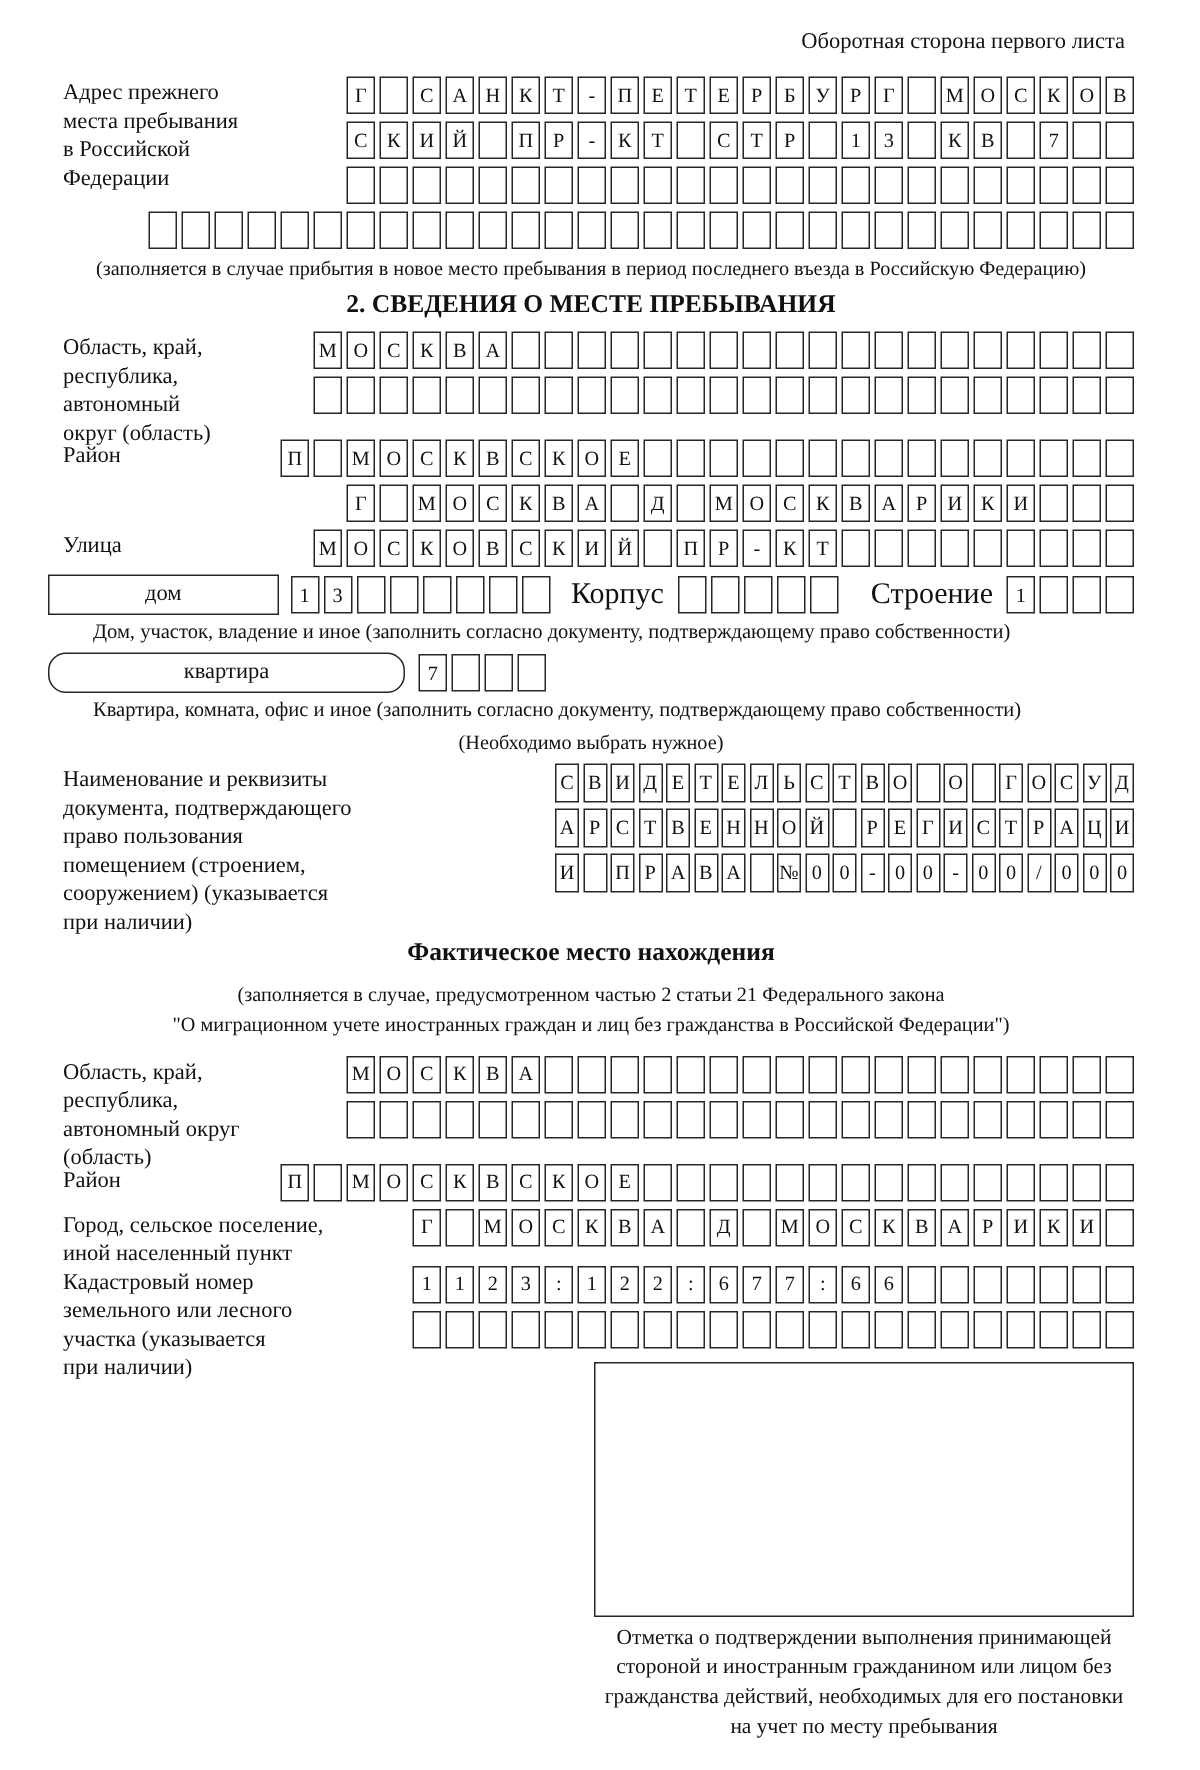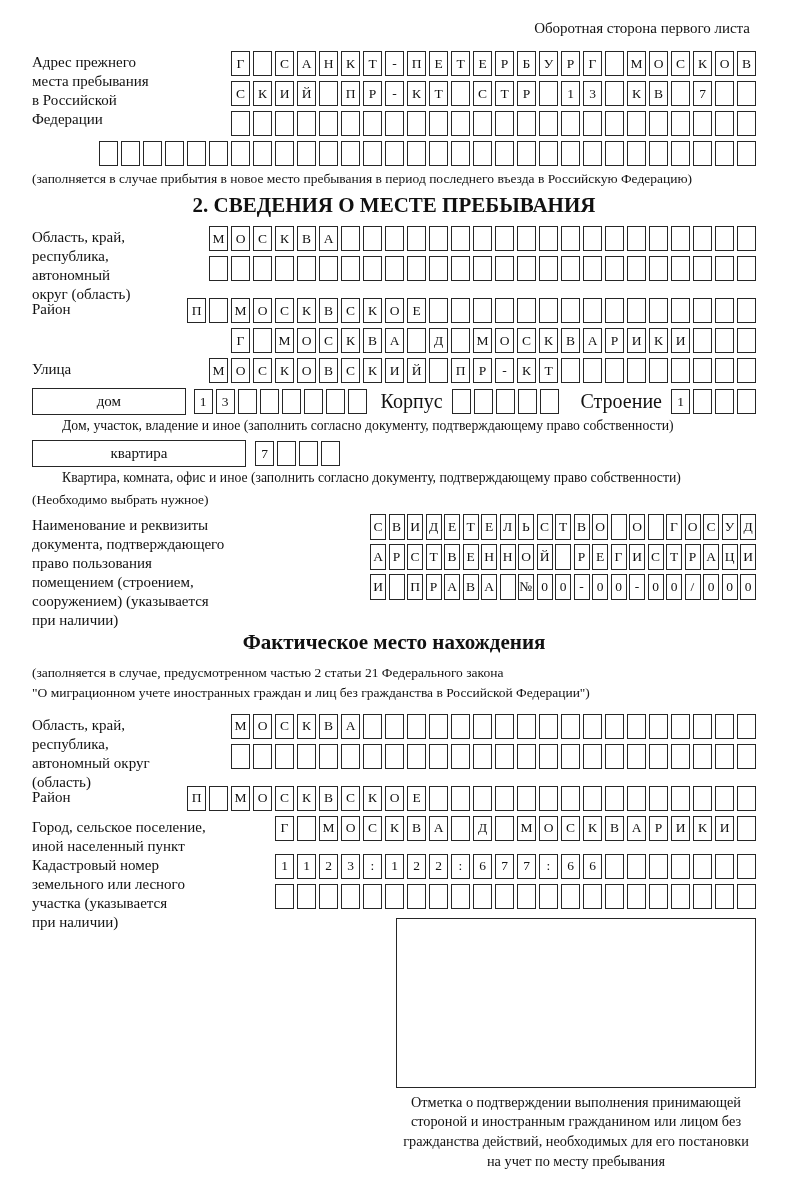--- a/index.html
+++ b/index.html
@@ -12,33 +12,33 @@
   .page { position:relative; width:800px; height:1180px; padding:0 44px 0 32px; }
 
   .header-note { text-align:right; padding:20px 6px 0 0; font-size:15px; }
 
   
   .fgroup { position:relative; }
   .flabel {
     position:absolute; left:30px; top:2px;
     font-size:15px; line-height:19px; white-space:pre-line; z-index:2;
   }
-  .flabel.edge { left:0px; }
+  .flabel.edge { left:10px; }
 
   .frow { display:flex; justify-content:flex-end; margin-bottom:4px; min-height:26px; }
   .boxrow { display:flex; }
   .cb {
     width:19px; height:25px; border:1px solid #262626; margin-left:3px;
     display:flex; align-items:center; justify-content:center;
     font-size:13.5px; line-height:1; background:#fff;
   }
   .boxrow.sm .cb { width:16px; margin-left:2.5px; height:26px; }
 
-  .center-note { font-size:13.5px; margin:2px 0 6px 0; }
-  .sec-title { text-align:center; font-weight:bold; font-size:21px; margin:6px 0 8px 0; }
+  .center-note { text-align:center; font-size:13.5px; margin:2px 0 6px 0; }
+  .sec-title { text-align:center; font-weight:bold; font-size:17px; margin:6px 0 8px 0; }
 
   .inline-note { font-size:13.7px; padding-left:30px; margin:1px 0 6px 0; }
 
   
   .houserow { display:flex; align-items:center; margin-bottom:3px; }
   .wbox {
     border:1px solid #262626; height:27px;
     display:flex; align-items:center; justify-content:center; font-size:15px;
   }
   .gap6 { width:6px; }
@@ -382,21 +382,21 @@
     <div class="boxrow">
         <span class="cb">1</span>
         <span class="cb"></span>
         <span class="cb"></span>
         <span class="cb"></span>
       </div>
   </div>
   <div class="inline-note">Дом, участок, владение и иное (заполнить согласно документу, подтверждающему право собственности)</div>
 
   <div class="houserow">
-    <div class="wbox" style="width:214px;">квартира</div>
+    <div class="wbox" style="width:238px;border-radius:12px;">квартира</div>
     <div class="gap6"></div>
     <div class="boxrow">
         <span class="cb">7</span>
         <span class="cb"></span>
         <span class="cb"></span>
         <span class="cb"></span>
       </div>
   </div>
   <div class="inline-note">Квартира, комната, офис и иное (заполнить согласно документу, подтверждающему право собственности)</div>
 

